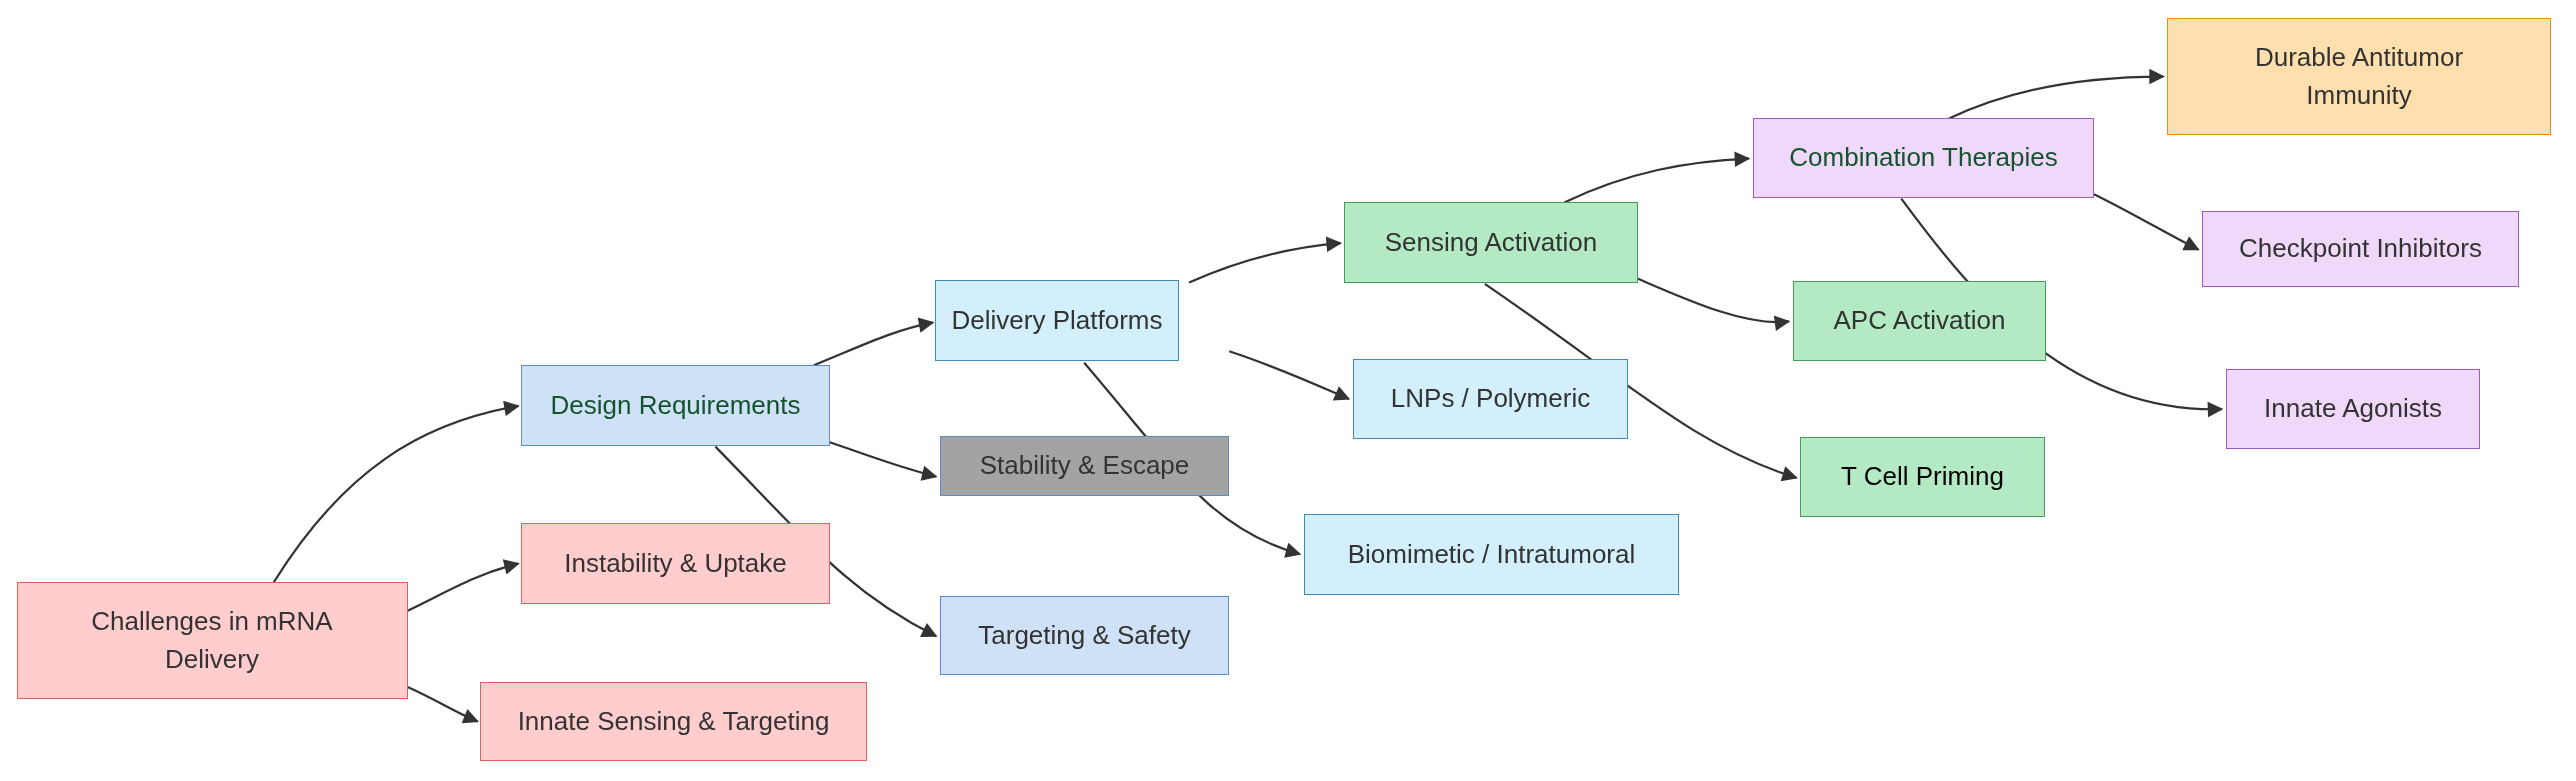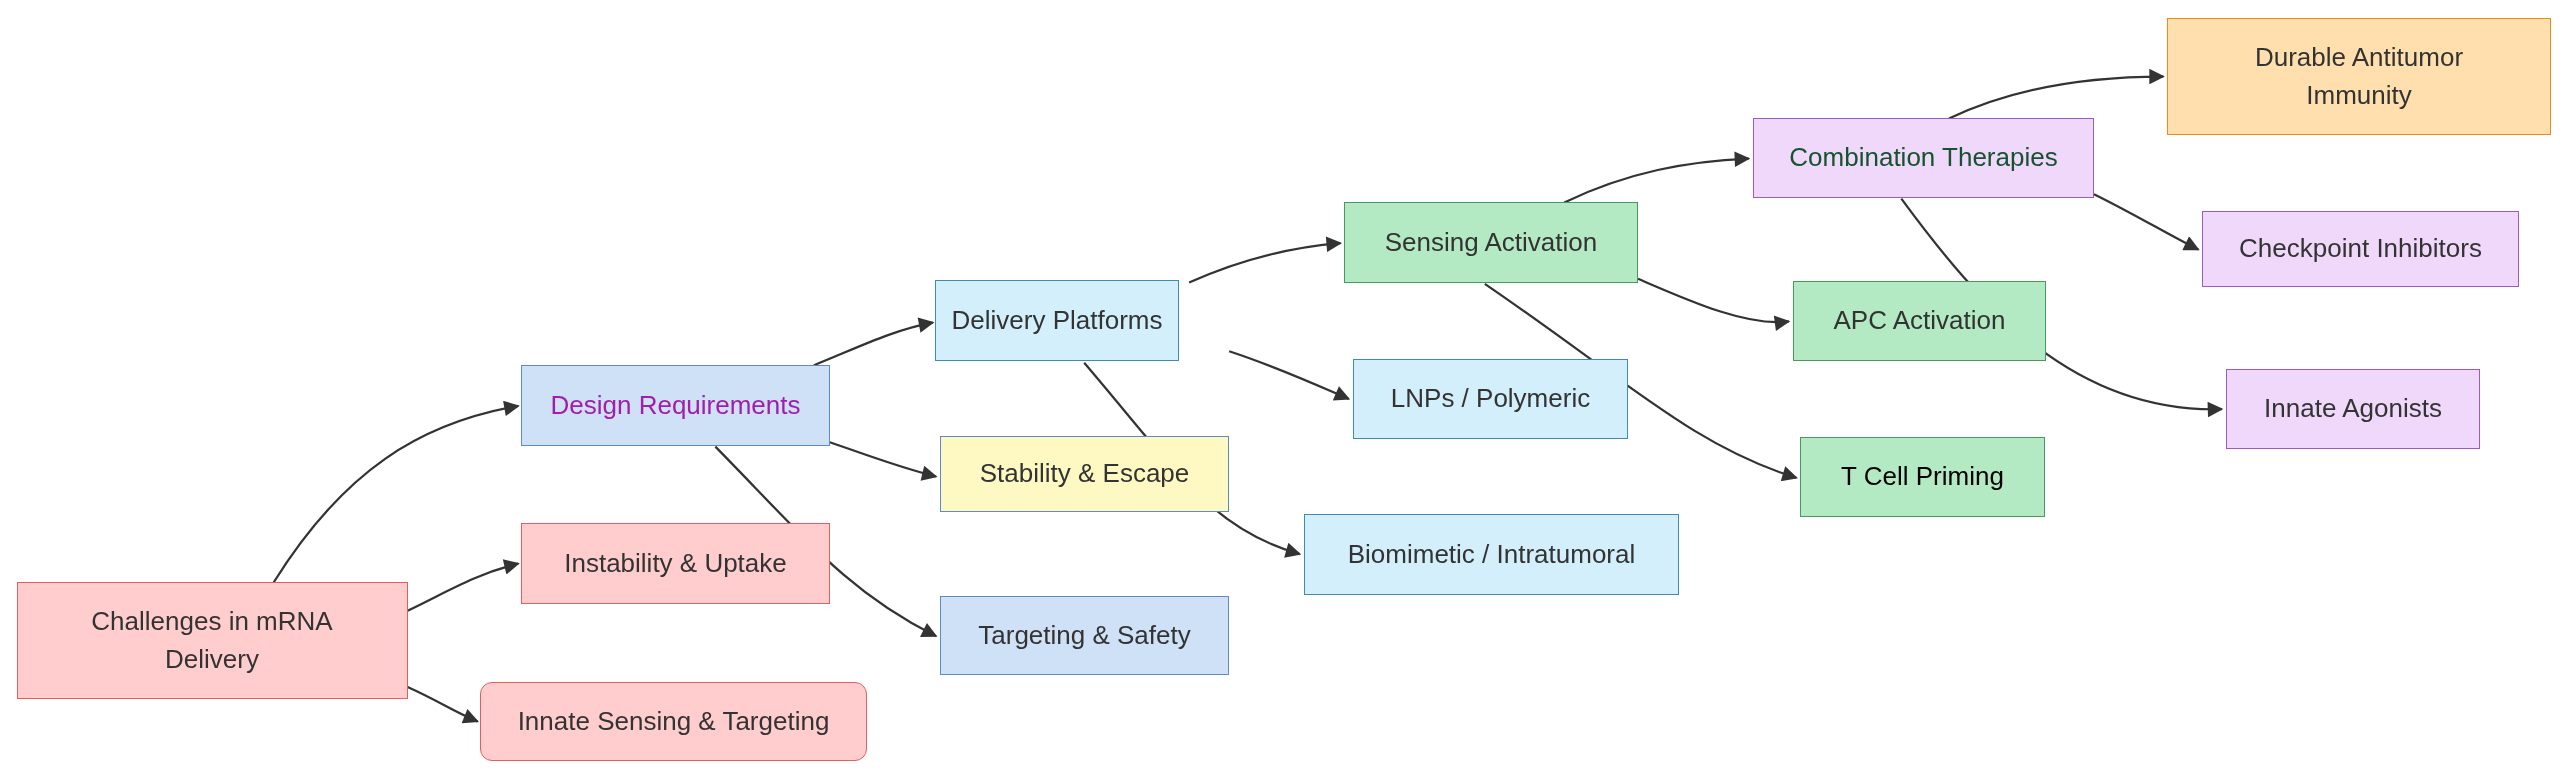--- a/index.html
+++ b/index.html
@@ -58,25 +58,25 @@
       <path d="M 1705,570 C 1850,740 1905,832 2044,871" fill="none" stroke="#333333" stroke-width="3.5" marker-end="url(#arrow)"></path>
       <path d="M 2460,318 C 2560,270 2655,253 2750,249" fill="none" stroke="#333333" stroke-width="3.5" marker-end="url(#arrow)"></path>
       <path d="M 2576,438 C 2655,472 2748,514 2813,505" fill="none" stroke="#333333" stroke-width="3.5" marker-end="url(#arrow)"></path>
       <path d="M 2335,446 C 2560,600 2665,702 2825,751" fill="none" stroke="#333333" stroke-width="3.5" marker-end="url(#arrow)"></path>
       <path d="M 3065,186 C 3165,138 3285,120 3402,120" fill="none" stroke="#333333" stroke-width="3.5" marker-end="url(#arrow)"></path>
       <path d="M 3293,305 C 3360,338 3412,370 3457,392" fill="none" stroke="#333333" stroke-width="3.5" marker-end="url(#arrow)"></path>
       <path d="M 2990,312 C 3115,482 3262,650 3494,643" fill="none" stroke="#333333" stroke-width="3.5" marker-end="url(#arrow)"></path>
     </svg>
 <div class="node" style="left: 16.5px; top: 582px; width: 391px; height: 117px; background: rgb(255, 205, 205); border-color: rgb(224, 96, 96); color: rgb(51, 51, 51);"><span>Challenges in mRNA
 Delivery</span></div>
-    <div class="node" style="left: 521px; top: 365px; width: 309px; height: 81px; background: rgb(207, 225, 247); border-color: rgb(93, 140, 192); color: #a21caf;"><span>Design Requirements</span></div>
+    <div class="node" style="left: 521px; top: 365px; width: 309px; height: 81px; background: rgb(207, 225, 247); border-color: rgb(93, 140, 192); color: #14532d;"><span>Design Requirements</span></div>
     <div class="node" style="left: 521px; top: 523px; width: 309px; height: 81px; background: rgb(255, 205, 205); border-color: rgb(224, 96, 96); color: rgb(51, 51, 51);"><span>Instability &amp; Uptake</span></div>
-    <div class="node" style="left: 480px; top: 682px; width: 387px; height: 79px; background: rgb(255, 205, 205); border-color: rgb(224, 96, 96); color: rgb(51, 51, 51); border-radius: 12px;"><span>Innate Sensing &amp; Targeting</span></div>
+    <div class="node" style="left: 480px; top: 682px; width: 387px; height: 79px; background: rgb(255, 205, 205); border-color: rgb(224, 96, 96); color: rgb(51, 51, 51);"><span>Innate Sensing &amp; Targeting</span></div>
     <div class="node" style="left: 935px; top: 280px; width: 244px; height: 81px; background: rgb(210, 239, 251); border-color: rgb(62, 140, 180); color: rgb(51, 51, 51);"><span>Delivery Platforms</span></div>
-    <div class="node" style="left: 940px; top: 436px; width: 289px; height: 76px; background: #fef9c3; border-color: rgb(93, 140, 192); color: rgb(51, 51, 51);"><span>Stability &amp; Escape</span></div>
+    <div class="node" style="left: 940px; top: 436px; width: 289px; height: 60px; background: #a3a3a3; border-color: rgb(93, 140, 192); color: rgb(51, 51, 51);"><span>Stability &amp; Escape</span></div>
     <div class="node" style="left: 940px; top: 596px; width: 289px; height: 79px; background: rgb(207, 225, 247); border-color: rgb(93, 140, 192); color: rgb(51, 51, 51);"><span>Targeting &amp; Safety</span></div>
     <div class="node" style="left: 1344px; top: 202px; width: 294px; height: 81px; background: rgb(179, 234, 195); border-color: rgb(71, 153, 95); color: rgb(51, 51, 51);"><span>Sensing Activation</span></div>
     <div class="node" style="left: 1353px; top: 359px; width: 275px; height: 80px; background: rgb(210, 239, 251); border-color: rgb(62, 140, 180); color: rgb(51, 51, 51);"><span>LNPs / Polymeric</span></div>
     <div class="node" style="left: 1304px; top: 514px; width: 375px; height: 81px; background: rgb(210, 239, 251); border-color: rgb(62, 140, 180); color: rgb(51, 51, 51);"><span>Biomimetic / Intratumoral</span></div>
     <div class="node" style="left: 1753px; top: 118px; width: 341px; height: 80px; background: rgb(239, 216, 250); border-color: rgb(157, 89, 196); color: #14532d;"><span>Combination Therapies</span></div>
     <div class="node" style="left: 1793px; top: 281px; width: 253px; height: 80px; background: rgb(179, 234, 195); border-color: rgb(71, 153, 95); color: rgb(51, 51, 51);"><span>APC Activation</span></div>
     <div class="node" style="left: 1800px; top: 437px; width: 245px; height: 80px; background: rgb(179, 234, 195); border-color: rgb(71, 153, 95); color: #000000;"><span>T Cell Priming</span></div>
     <div class="node" style="left: 2167px; top: 18px; width: 384px; height: 117px; background: rgb(255, 223, 173); border-color: rgb(233, 141, 21); color: rgb(51, 51, 51);"><span>Durable Antitumor
 Immunity</span></div>
     <div class="node" style="left: 2202px; top: 211px; width: 317px; height: 76px; background: rgb(239, 216, 250); border-color: rgb(157, 89, 196); color: rgb(51, 51, 51);"><span>Checkpoint Inhibitors</span></div>

